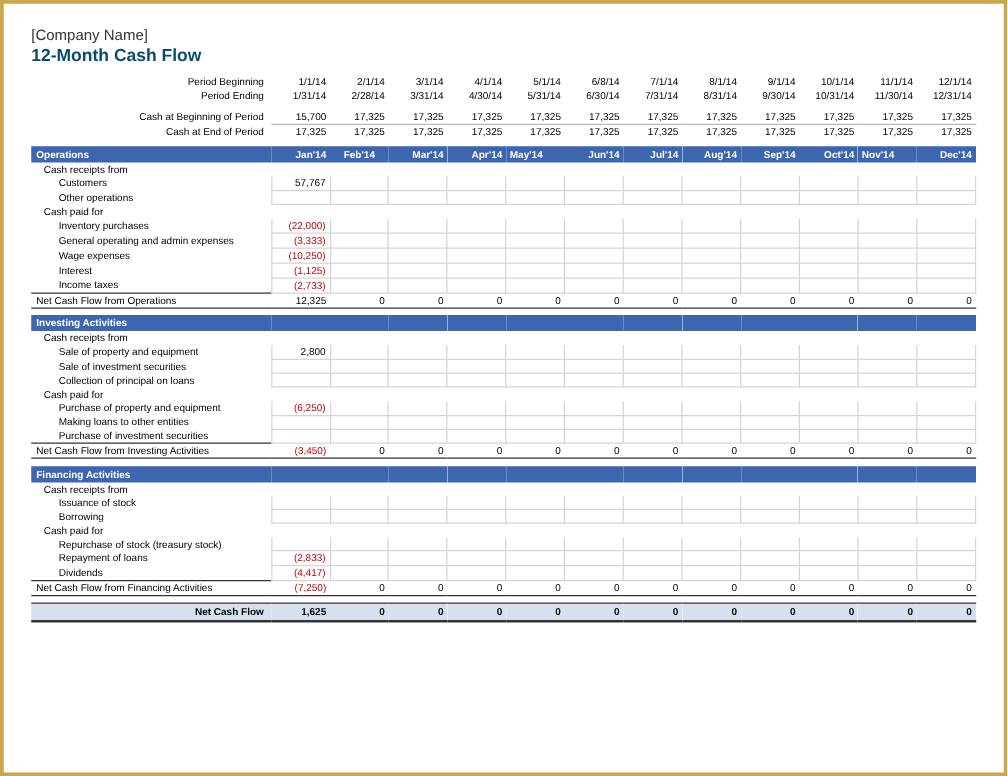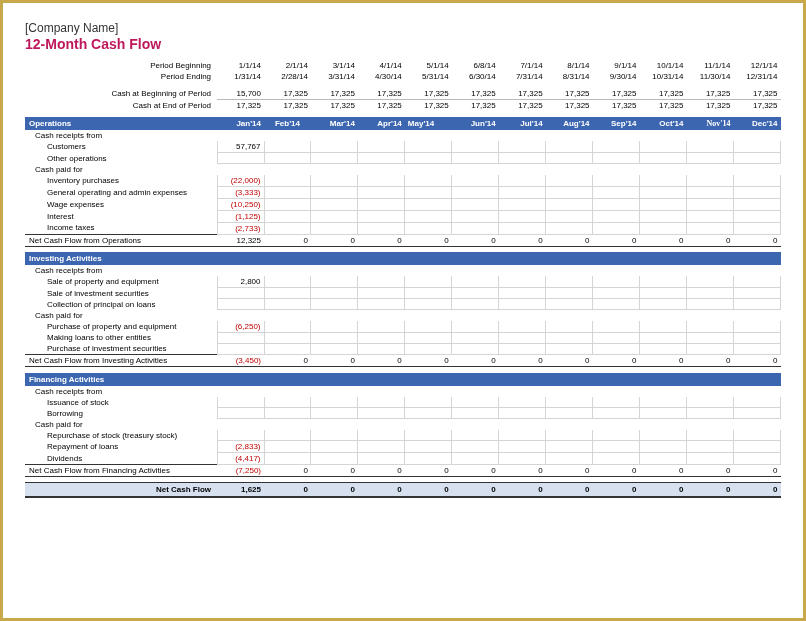--- a/index.html
+++ b/index.html
@@ -18,21 +18,21 @@
     overflow: hidden;
   }
   .company-name {
     font-size: 12px;
     color: #333;
     margin-bottom: 1px;
   }
   .title {
     font-size: 14px;
     font-weight: bold;
-    color: #be185d;
+    color: #0c4a6e;
     margin-bottom: 8px;
   }
   table {
     border-collapse: collapse;
     width: 100%;
     table-layout: fixed;
   }
   td, th {
     font-size: 8px;
     padding: 1px 2px;
@@ -162,21 +162,21 @@
           <td style="text-align: right; padding-right: 3px;">Jan'14</td>
           <td style="text-align: center; padding-right: 3px;">Feb'14</td>
           <td style="text-align: right; padding-right: 3px;">Mar'14</td>
           <td style="text-align: right; padding-right: 3px;">Apr'14</td>
           <td style="text-align: left; padding-right: 3px;">May'14</td>
           <td style="text-align: right; padding-right: 3px;">Jun'14</td>
           <td style="text-align: right; padding-right: 3px;">Jul'14</td>
           <td style="text-align: right; padding-right: 3px;">Aug'14</td>
           <td style="text-align: right; padding-right: 3px;">Sep'14</td>
           <td style="text-align: right; padding-right: 3px;">Oct'14</td>
-          <td style="text-align: right; padding-right: 3px; font-family: Liberation Serif, serif;">Nov'14</td>
+          <td style="text-align: left; padding-right: 3px;">Nov'14</td>
           <td style="text-align: right; padding-right: 3px;">Dec'14</td>
         </tr>
         <tr>
           <td class="label-col indent1">Cash receipts from</td>
           <td class="data-col no-border"></td>
           <td class="data-col no-border"></td>
           <td class="data-col no-border"></td>
           <td class="data-col no-border"></td>
           <td class="data-col no-border"></td>
           <td class="data-col no-border"></td>

